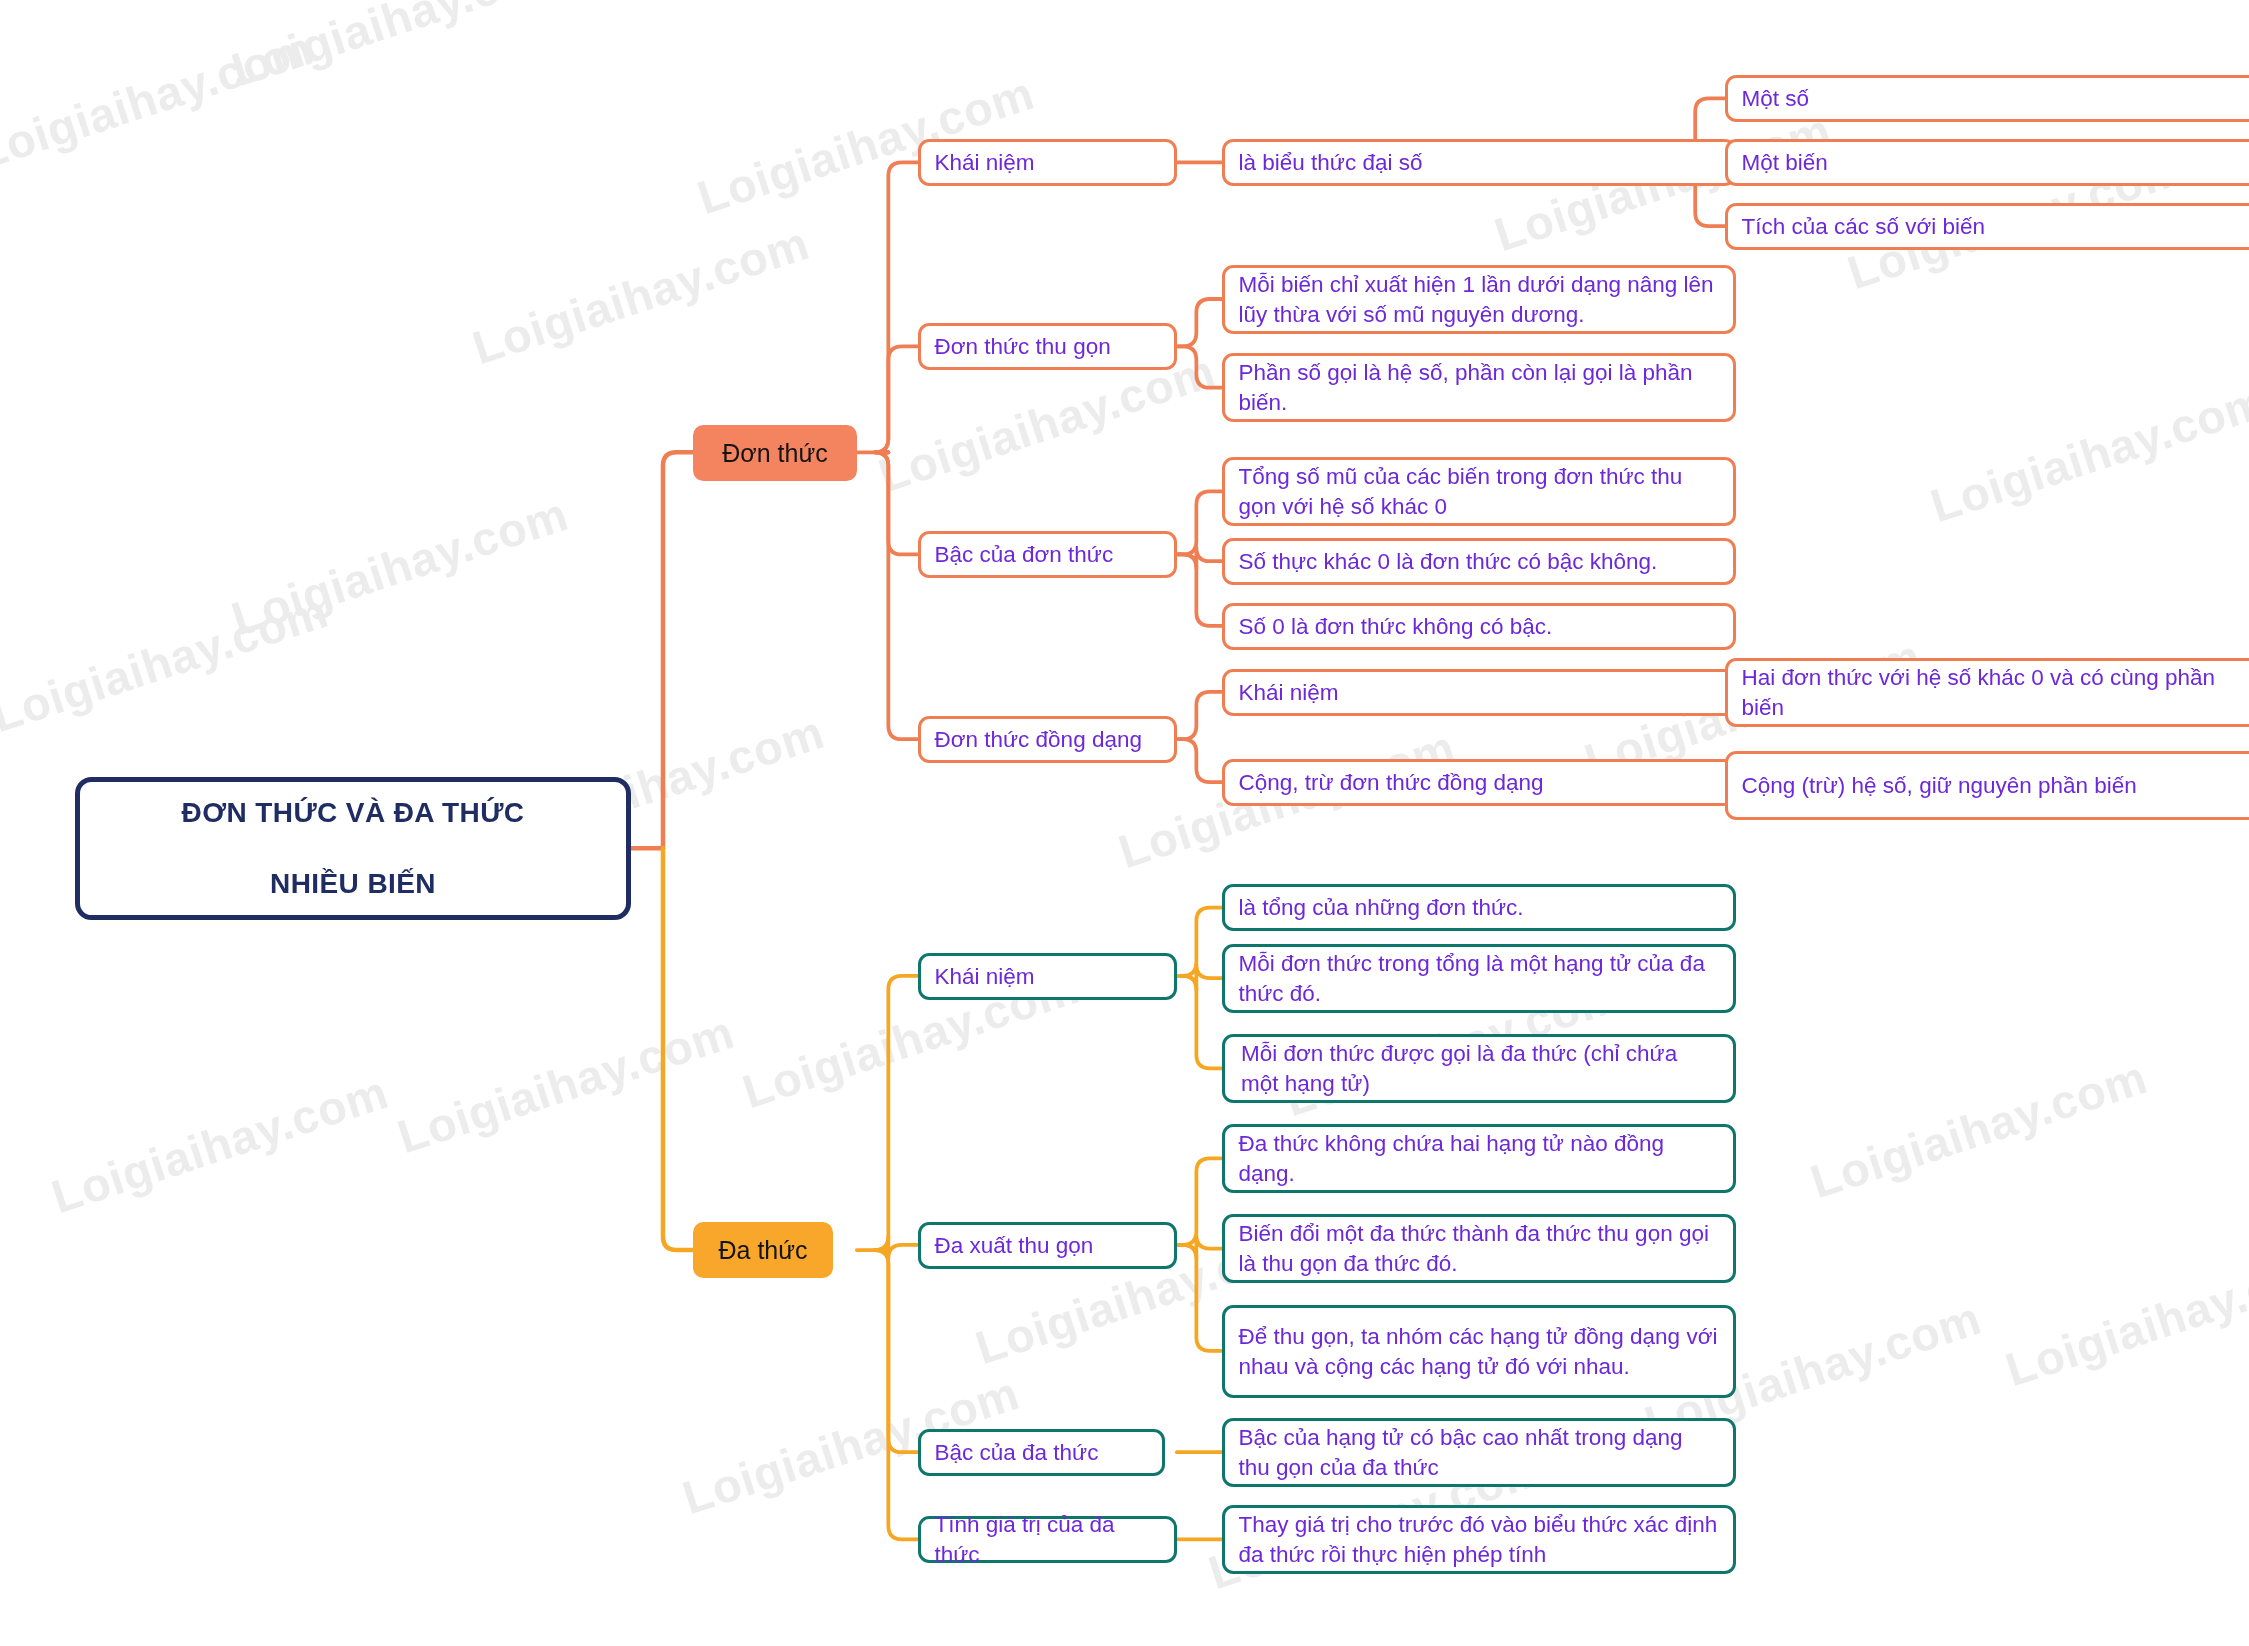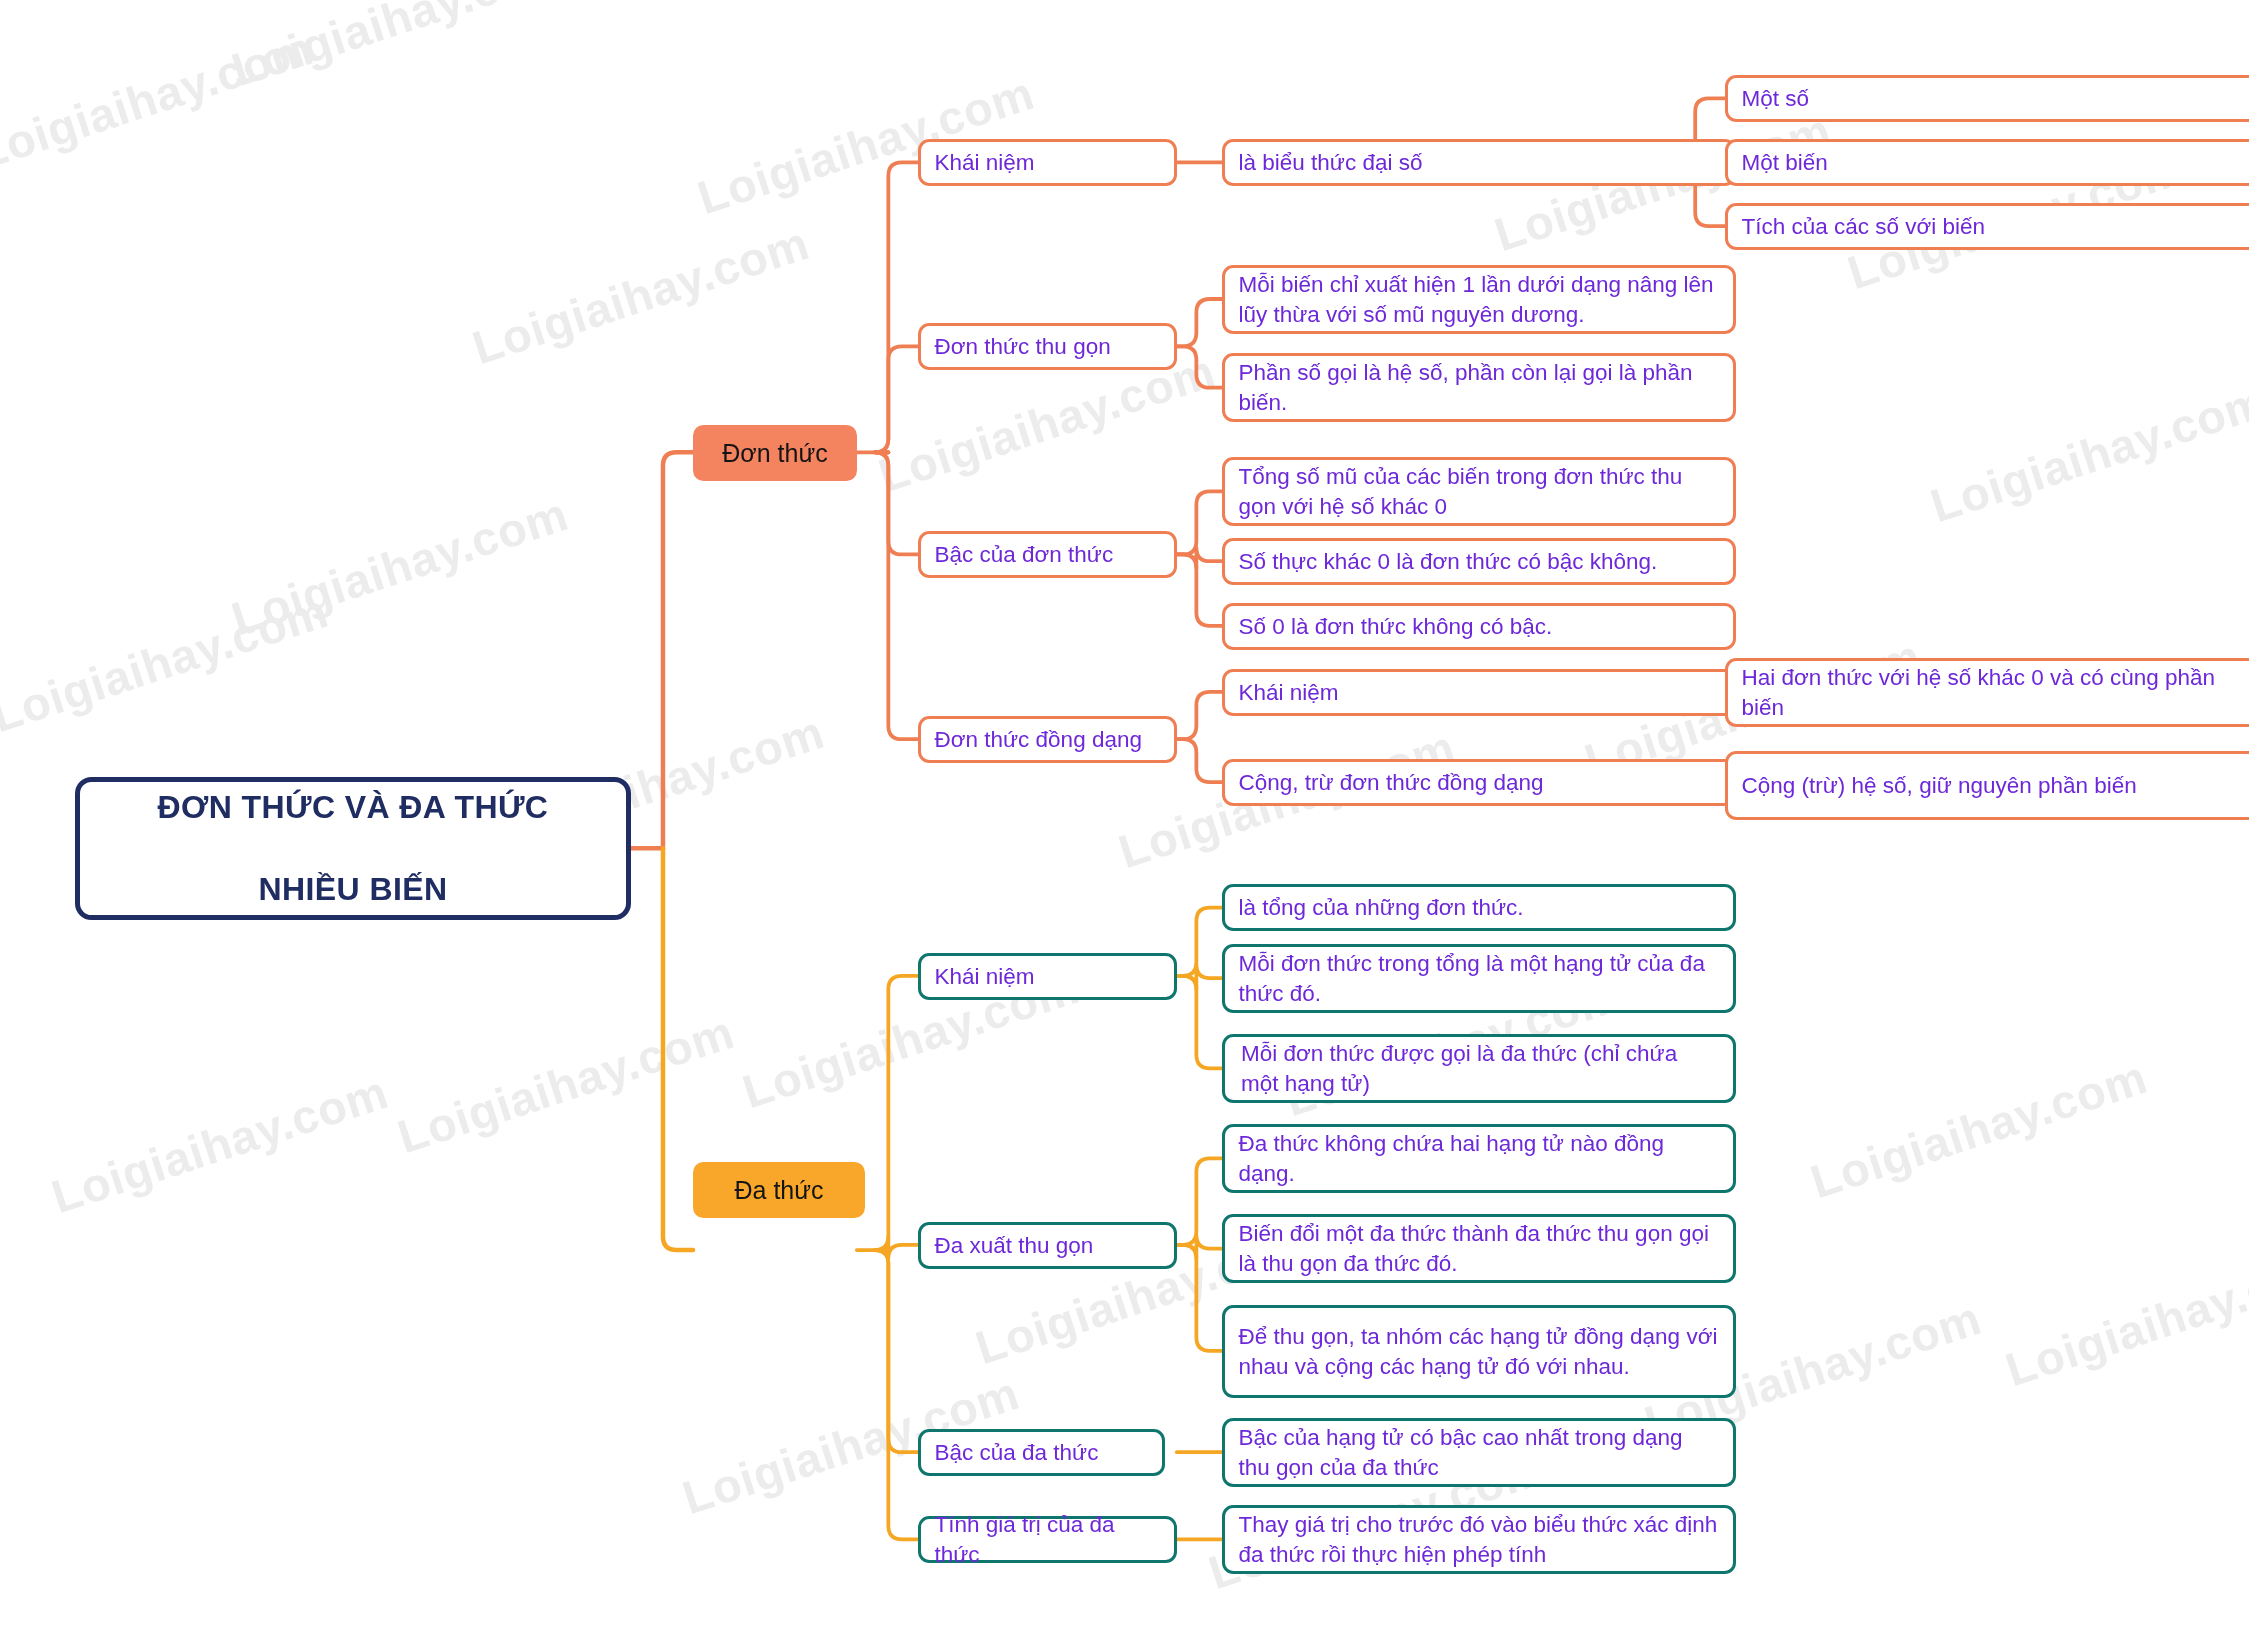--- a/index.html
+++ b/index.html
@@ -43,21 +43,21 @@
   
   .root{
     border:5.3px solid #1f2d62;
     border-radius:16.5px;
     justify-content:center;
     text-align:center;
   }
   .root span{
     color:#1f2d62;
     font-weight:bold;
-    font-size:32px;
+    font-size:28px;
     line-height:1.28;
     letter-spacing:0.4px;
     text-align:center;
   }
 
   
   .branch{
     border-radius:10.5px;
     justify-content:flex-end;
     text-align:center;
@@ -213,21 +213,21 @@
   <div class="node box o" style="left:1725px;top:658px;width:537px;height:69px;">
     <span>Hai đơn thức với hệ số khác 0 và có cùng phần biến</span>
   </div>
   <div class="node box o" style="left:1222px;top:759px;width:514px;height:47px;justify-content:center;">
     <span>Cộng, trừ đơn thức đồng dạng</span>
   </div>
   <div class="node box o" style="left:1725px;top:751px;width:537px;height:69px;">
     <span>Cộng (trừ) hệ số, giữ nguyên phần biến</span>
   </div>
 
-  <div class="node branch amber" style="left:693px;top:1162px;width:172px;height:56px;">
+  <div class="node branch amber" style="left:693px;top:1222px;width:140px;height:56px;">
     <span>Đa thức</span>
   </div>
 
   <div class="node box a" style="left:918px;top:953px;width:259px;height:47px;">
     <span>Khái niệm</span>
   </div>
   <div class="node box a" style="left:1222px;top:884px;width:514px;height:47px;">
     <span>là tổng của những đơn thức.</span>
   </div>
   <div class="node box a" style="left:1222px;top:944px;width:514px;height:69px;">

